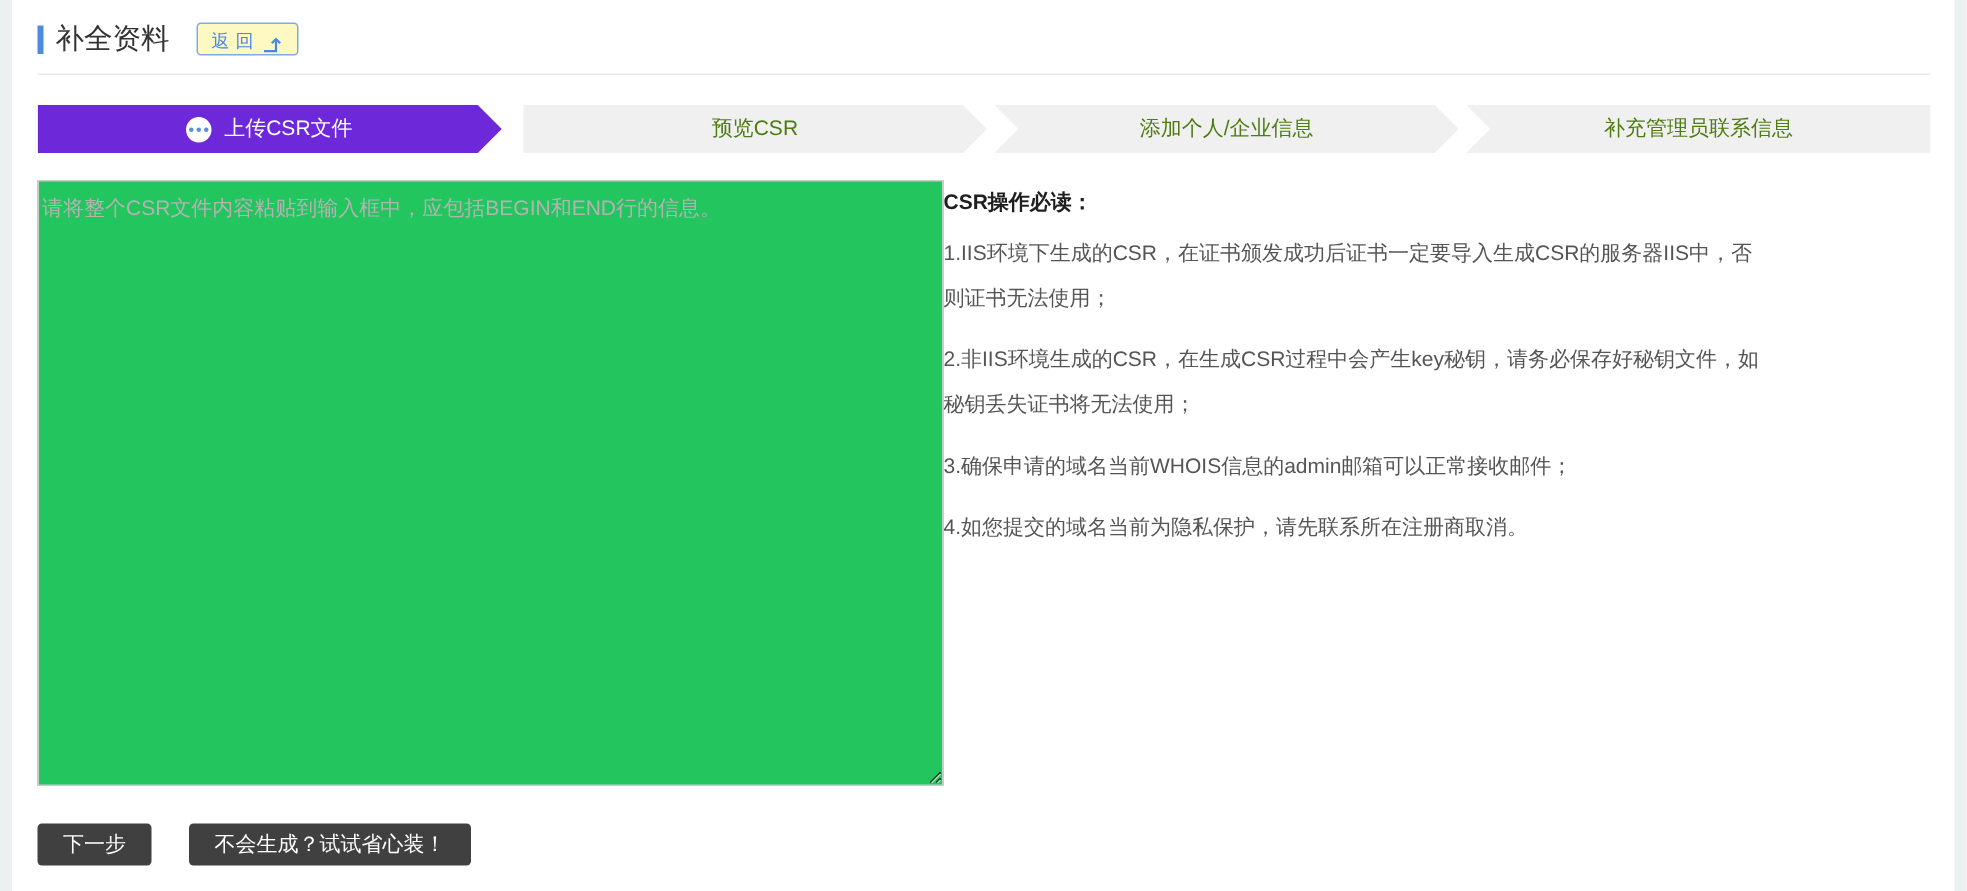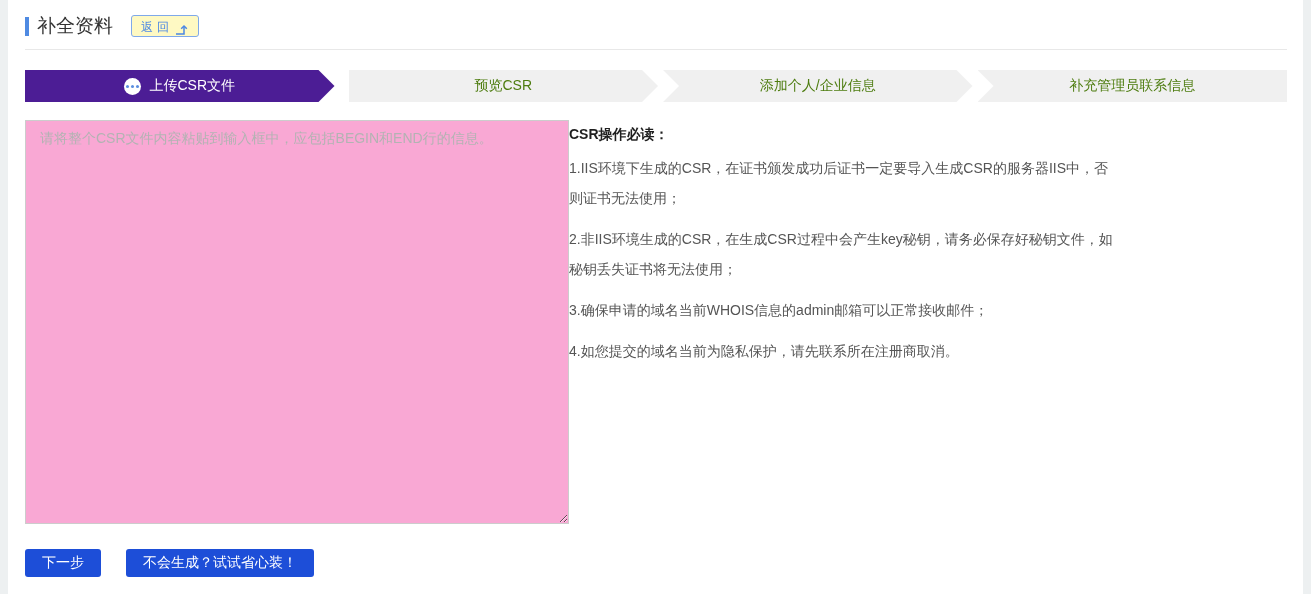--- a/index.html
+++ b/index.html
@@ -32,45 +32,45 @@
   
   .stepper { display: flex; margin-top: 20px; height: 32px; column-gap: 5px; }
   .step {
     flex: 1; height: 32px; background: #f0f0f0;
     display: flex; align-items: center; justify-content: center;
     font-size: 14px; color: #4d7c0f; cursor: pointer;
   }
   .step.arrow-right { clip-path: polygon(0 0, calc(100% - 16px) 0, 100% 50%, calc(100% - 16px) 100%, 0 100%); }
   .step.notch-left  { clip-path: polygon(0 0, calc(100% - 16px) 0, 100% 50%, calc(100% - 16px) 100%, 0 100%, 16px 50%); align-items: center; }
   .step.notch-left.flat-right { clip-path: polygon(0 0, 100% 0, 100% 100%, 0 100%, 16px 50%); }
-  .step.active { background: #4c1d95; color: #ffffff; }
+  .step.active { background: #6d28d9; color: #ffffff; }
   .step.gap-left { margin-left: 9px; }
   .dots-icon {
     width: 17px; height: 17px; border-radius: 50%; background: #ffffff;
     display: inline-flex; align-items: center; justify-content: center;
     column-gap: 2px; margin-right: 8px;
   }
   .dots-icon i { width: 3px; height: 3px; border-radius: 50%; background: #5b8ee0; }
   
   .main { display: flex; margin-top: 18px; }
   .csr-textarea {
-    width: 544px; height: 404px;
+    width: 604px; height: 404px;
     border: 1px solid #cccccc; border-radius: 0;
-    padding: 9px 14px; font-size: 14px; color: #333333;
-    font-family: inherit; outline: none; resize: both; background: #f9a8d4;
+    padding: 9px 2px; font-size: 14px; color: #333333;
+    font-family: inherit; outline: none; resize: both; background: #22c55e;
   }
   .csr-textarea::placeholder { color: #b3b3b3; }
   .notice { width: 548px; font-size: 14px; color: #555555; }
   .notice-title { font-weight: 700; color: #1f1f1f; line-height: 28px; margin-bottom: 5px; }
   .notice p { line-height: 2.15; margin: 0 0 11px; }
   
   .actions { margin-top: 25px; display: flex; column-gap: 25px; }
   .btn-orange {
     height: 28px; padding: 0 17px;
-    background: #1d4ed8; border: none; border-radius: 3px;
+    background: #404040; border: none; border-radius: 3px;
     color: #ffffff; font-size: 14px; cursor: pointer;
     font-family: Liberation Mono, monospace;
   }
 </style>
 </head>
 <body>
 
 <div class="page">
 
   <div class="header">

